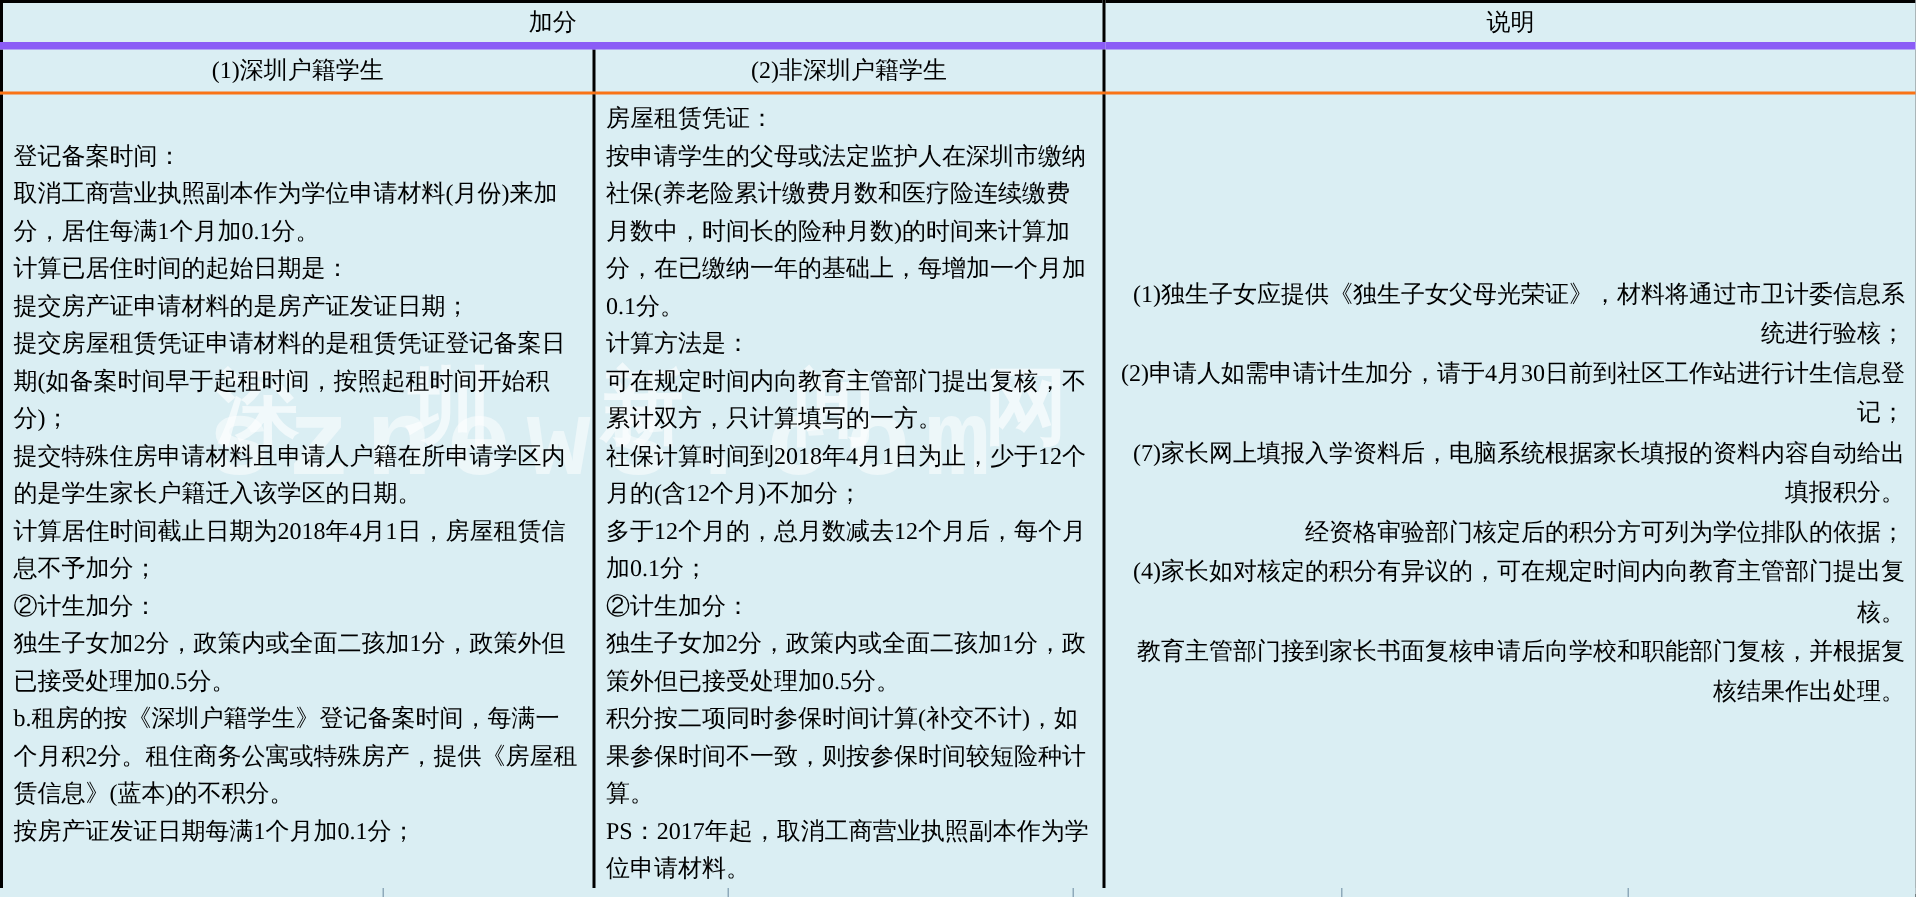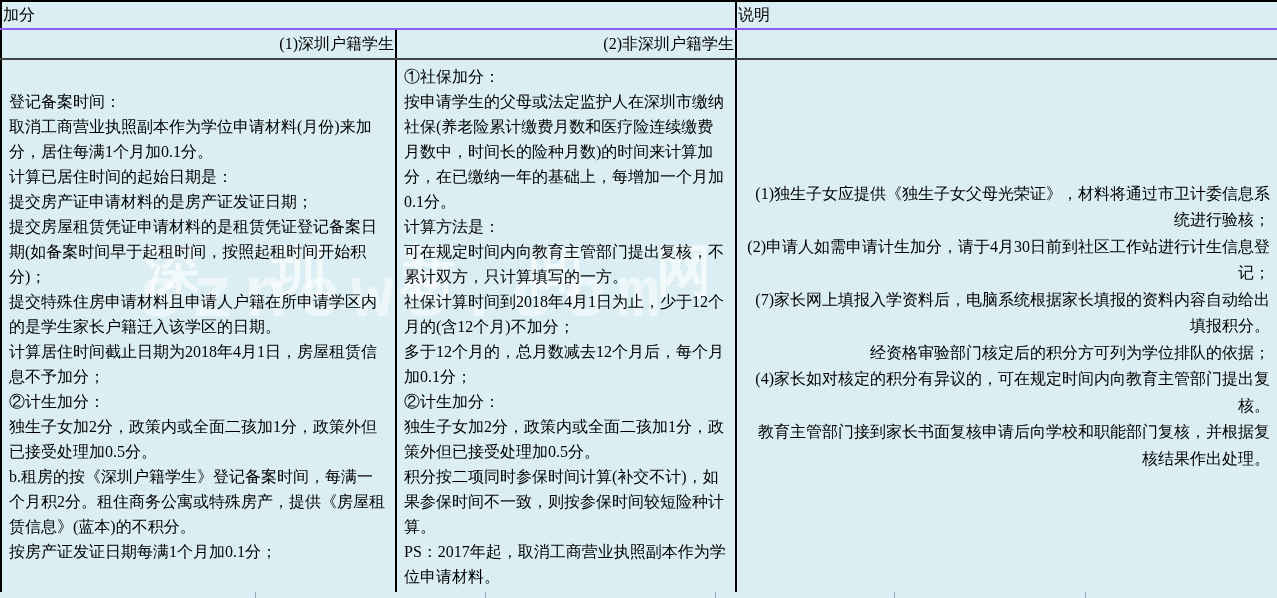--- a/index.html
+++ b/index.html
@@ -23,22 +23,22 @@
     table-layout:fixed;
     border:2px solid #000;
   }
   td {
     background:transparent;
     border-left:2px solid #000;
     border-right:2px solid #000;
     font-size:16px;
     overflow:hidden;
   }
-  tr.hdr1 td { height:24px; text-align:left; vertical-align:middle; border-bottom:2px solid #8b5cf6; }
-  tr.hdr2 td { height:26px; text-align:right; vertical-align:middle; border-bottom:2px solid #404040; }
+  tr.hdr1 td { height:24px; text-align:center; vertical-align:middle; border-bottom:5px solid #8b5cf6; }
+  tr.hdr2 td { height:26px; text-align:center; vertical-align:middle; border-bottom:2px solid #f97316; }
   tr.body td { height:533px; vertical-align:middle; padding:0 7px; border-bottom:2px solid #000; }
   .cell-text .para { line-height:25px; }
   td.explain .cell-text .para { line-height:26.5px;text-align:right; }
 
   
   .partial-row { position:absolute; z-index:2; left:0; bottom:0; width:1277px; height:6px; background:#daeef3; }
   .partial-row .vline { position:absolute; top:0; width:1px; height:6px; background:#8ea9ba; }
 </style>
 </head>
 <body>
@@ -75,21 +75,21 @@
               <div class="para">提交特殊住房申请材料且申请人户籍在所申请学区内的是学生家长户籍迁入该学区的日期。</div>
               <div class="para">计算居住时间截止日期为2018年4月1日，房屋租赁信息不予加分；</div>
               <div class="para">②计生加分：</div>
               <div class="para">独生子女加2分，政策内或全面二孩加1分，政策外但已接受处理加0.5分。</div>
               <div class="para">b.租房的按《深圳户籍学生》登记备案时间，每满一个月积2分。租住商务公寓或特殊房产，提供《房屋租赁信息》(蓝本)的不积分。</div>
               <div class="para">按房产证发证日期每满1个月加0.1分；</div>
             </div>
       </td>
       <td>
         <div class="cell-text">
-              <div class="para">①社保加分：</div>
+              <div class="para">房屋租赁凭证：</div>
               <div class="para">按申请学生的父母或法定监护人在深圳市缴纳社保(养老险累计缴费月数和医疗险连续缴费月数中，时间长的险种月数)的时间来计算加分，在已缴纳一年的基础上，每增加一个月加0.1分。</div>
               <div class="para">计算方法是：</div>
               <div class="para">可在规定时间内向教育主管部门提出复核，不累计双方，只计算填写的一方。</div>
               <div class="para">社保计算时间到2018年4月1日为止，少于12个月的(含12个月)不加分；</div>
               <div class="para">多于12个月的，总月数减去12个月后，每个月加0.1分；</div>
               <div class="para">②计生加分：</div>
               <div class="para">独生子女加2分，政策内或全面二孩加1分，政策外但已接受处理加0.5分。</div>
               <div class="para">积分按二项同时参保时间计算(补交不计)，如果参保时间不一致，则按参保时间较短险种计算。</div>
               <div class="para">PS：2017年起，取消工商营业执照副本作为学位申请材料。</div>
             </div>

